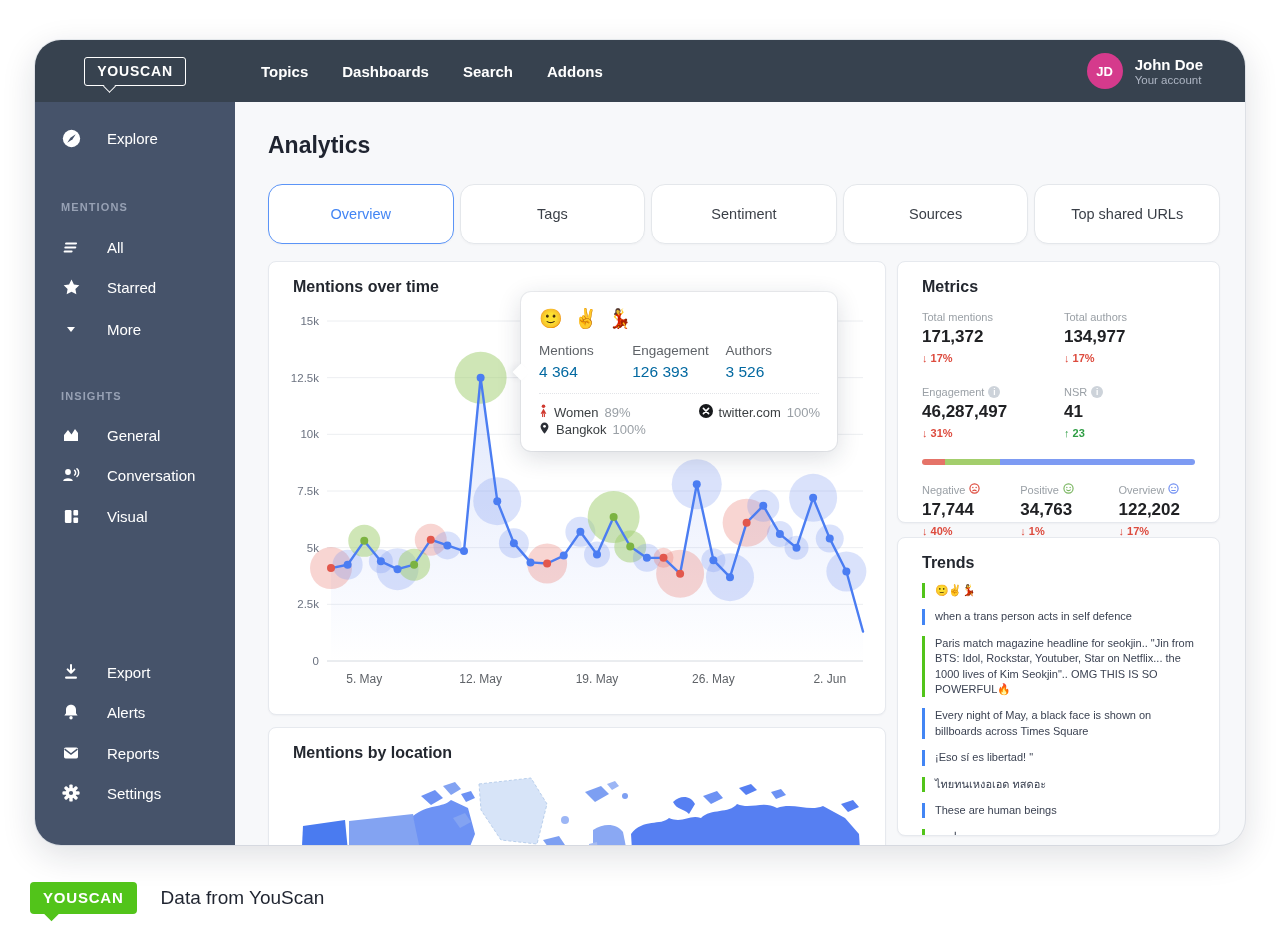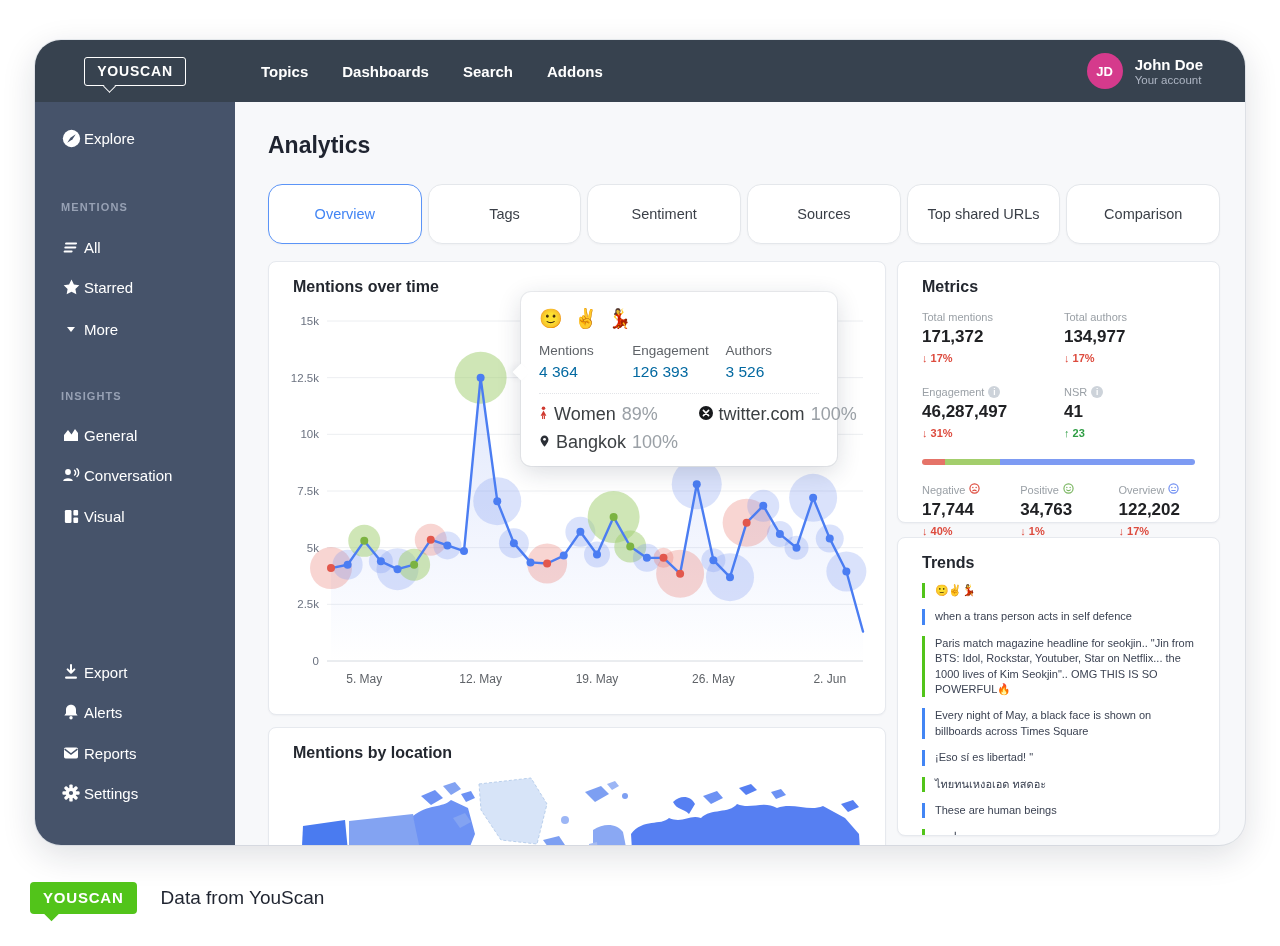--- a/index.html
+++ b/index.html
@@ -22,21 +22,21 @@
   .topnav .nav-item { cursor:pointer; }
   .account { margin-left:auto; display:flex; align-items:center; gap:12px; padding-right:42px; cursor:pointer; }
   .avatar { width:36px; height:36px; border-radius:50%; background:#D53A8C; display:flex; align-items:center;
             justify-content:center; font-size:13px; font-weight:bold; }
   .acc-name { font-size:15px; font-weight:bold; line-height:1.2; }
   .acc-sub { font-size:11.5px; color:#AEB6C4; }
 
   
   .sidebar { position:absolute; left:0; top:62px; width:200px; bottom:0; background:#46536A; color:#fff; z-index:4; }
   .side-item { position:absolute; left:0; width:100%; height:36px; display:flex; align-items:center;
-               gap:3px; padding-left:26px; font-size:15px; cursor:pointer; }
+               gap:26px; padding-left:26px; font-size:15px; cursor:pointer; }
   .side-item .ic { width:20px; height:20px; flex:none; display:flex; align-items:center; justify-content:center; }
   .side-label { white-space:nowrap; }
   .side-section { position:absolute; left:26px; font-size:11px; letter-spacing:1.1px; color:#97A1B4; font-weight:bold; }
 
   
   .content { position:absolute; left:200px; top:62px; right:0; bottom:0; }
   .page-title { position:absolute; left:33px; top:30px; font-size:23px; font-weight:bold; color:#1F2430; }
 
   .tabs { position:absolute; left:33px; top:82px; width:952px; display:flex; gap:6px; }
   .tab { flex:1; height:60px; background:#fff; border:1px solid #E4E7EB; border-radius:14px;
@@ -57,21 +57,21 @@
   .tooltip { position:absolute; left:252px; top:30px; width:316px; background:#fff; border-radius:10px;
              box-shadow:0 6px 24px rgba(25,35,60,.16), 0 0 0 1px #F0F1F3; padding:15px 18px 13px; z-index:6; }
   .tooltip:before { content:""; position:absolute; left:-6px; top:74px; width:12px; height:12px; background:#fff;
                     transform:rotate(45deg); box-shadow:-3px 3px 6px rgba(25,35,60,.06); }
   .tt-emojis { font-size:19px; letter-spacing:3px; }
   .tt-stats { display:flex; margin-top:13px; }
   .tt-stat { width:33.3%; }
   .tt-stat .l { font-size:13.5px; color:#5F6368; }
   .tt-stat .v { font-size:15.5px; color:#0369a1; margin-top:5px; }
   .tt-div { border-top:1.5px dotted #E2E4E8; margin:12px 0 10px; }
-  .tt-meta { display:grid; grid-template-columns:57% 43%; row-gap:7px; font-size:18px; }
+  .tt-meta { display:grid; grid-template-columns:57% 43%; row-gap:0; font-size:13px; }
   .tt-meta .mrow { display:flex; align-items:center; gap:6px; color:#3C4043; }
   .tt-meta .pct { color:#9AA0A6; }
 
   
   .metrics-card { left:662px; top:159px; width:323px; height:262px; padding:16px 24px; }
   .m-grid { display:grid; grid-template-columns:52% 48%; margin-top:15px; }
   .m-cell .l { font-size:11px; color:#9AA0A6; display:flex; align-items:center; gap:4px; }
   .m-cell .v { font-size:17px; font-weight:bold; color:#202124; margin-top:4px; }
   .m-cell .d { font-size:11px; margin-top:5px; color:#9AA0A6; }
   .d .down { color:#DD4B3E; font-weight:bold; }
@@ -252,21 +252,20 @@
 
   <div class="content">
     <div class="page-title">Analytics</div>
 
     <div class="tabs">
       <div class="tab active">Overview</div>
       <div class="tab">Tags</div>
       <div class="tab">Sentiment</div>
       <div class="tab">Sources</div>
       <div class="tab">Top shared URLs</div>
-      <div class="tab">Comparison</div>
     </div>
 
     <div class="card chart-card">
       <div class="card-title">Mentions over time</div>
       <svg id="mentions-chart" width="618" height="390">
           <defs>
             <linearGradient id="ag" x1="0" y1="15" x2="0" y2="355" gradientUnits="userSpaceOnUse">
               <stop offset="0" stop-color="#7D9BF3" stop-opacity="0.28"></stop>
               <stop offset="1" stop-color="#7D9BF3" stop-opacity="0"></stop>
             </linearGradient>

